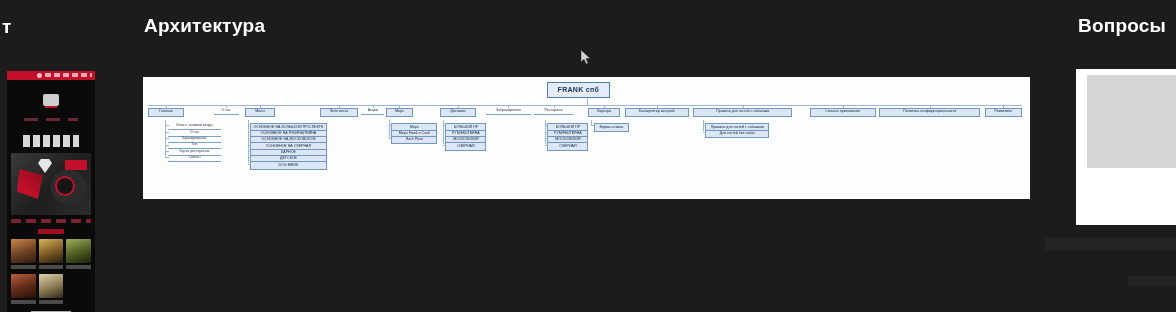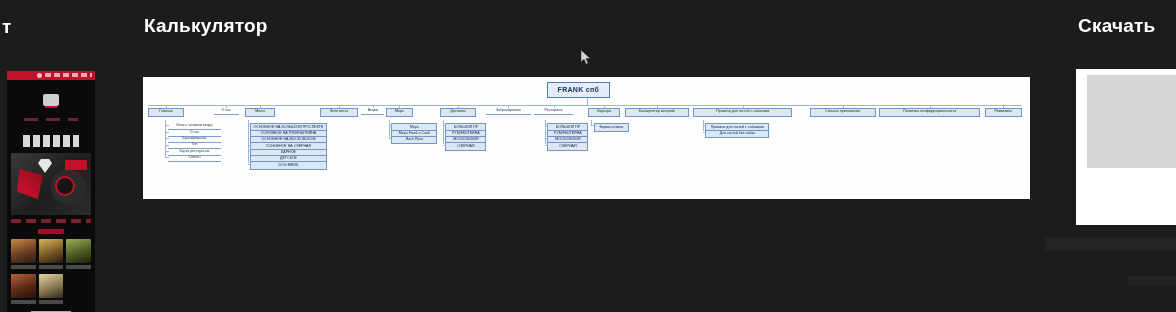--- a/index.html
+++ b/index.html
@@ -163,22 +163,22 @@
     position: absolute; left: 1128px; top: 276px; width: 48px; height: 10px;
     background: #232323;
   }
 </style>
 </head>
 <body>
 
 <div id="root">
 
   <div class="heading" id="left-heading">т</div>
-  <div class="heading" id="center-heading">Калькулятор</div>
-  <div class="heading" id="right-heading">Скачать</div>
+  <div class="heading" id="center-heading">Архитектура</div>
+  <div class="heading" id="right-heading">Вопросы</div>
 
   <div id="left-preview">
     <div class="lp-topbar">
       <div class="lp-tb-dot"></div>
       <div class="lp-tb-txt"></div>
     </div>
     <div class="lp-logo"></div>
     <div class="lp-navrow"></div>
     <div class="lp-bigtitle"></div>
     <div class="lp-hero">

